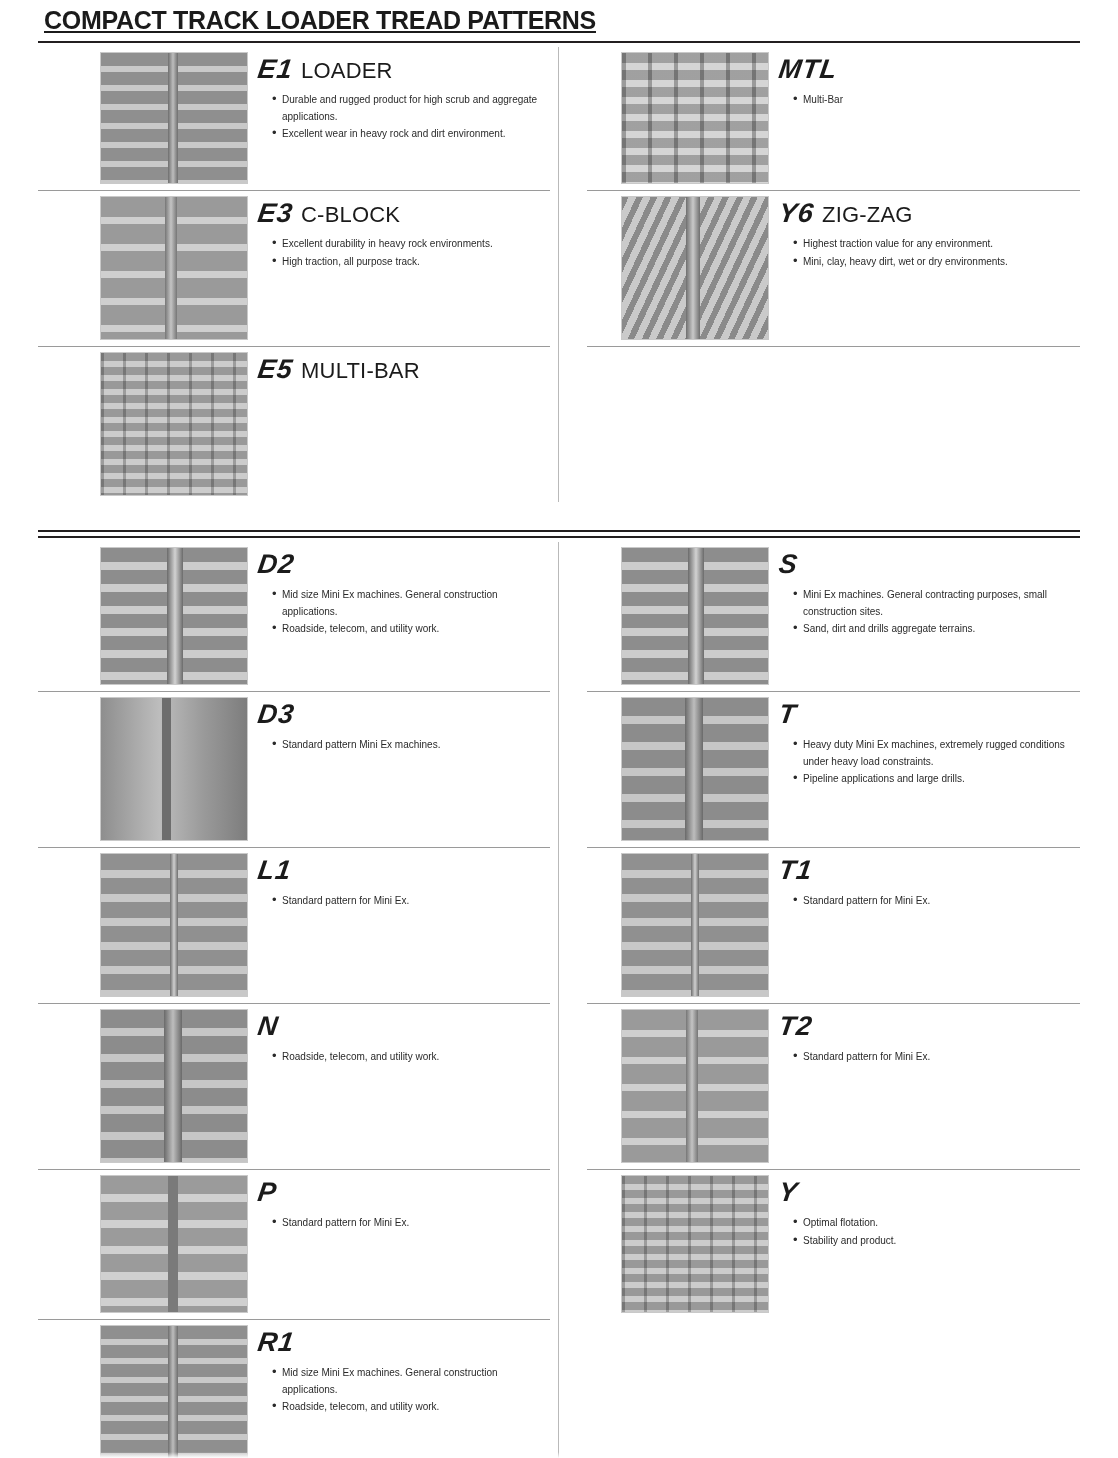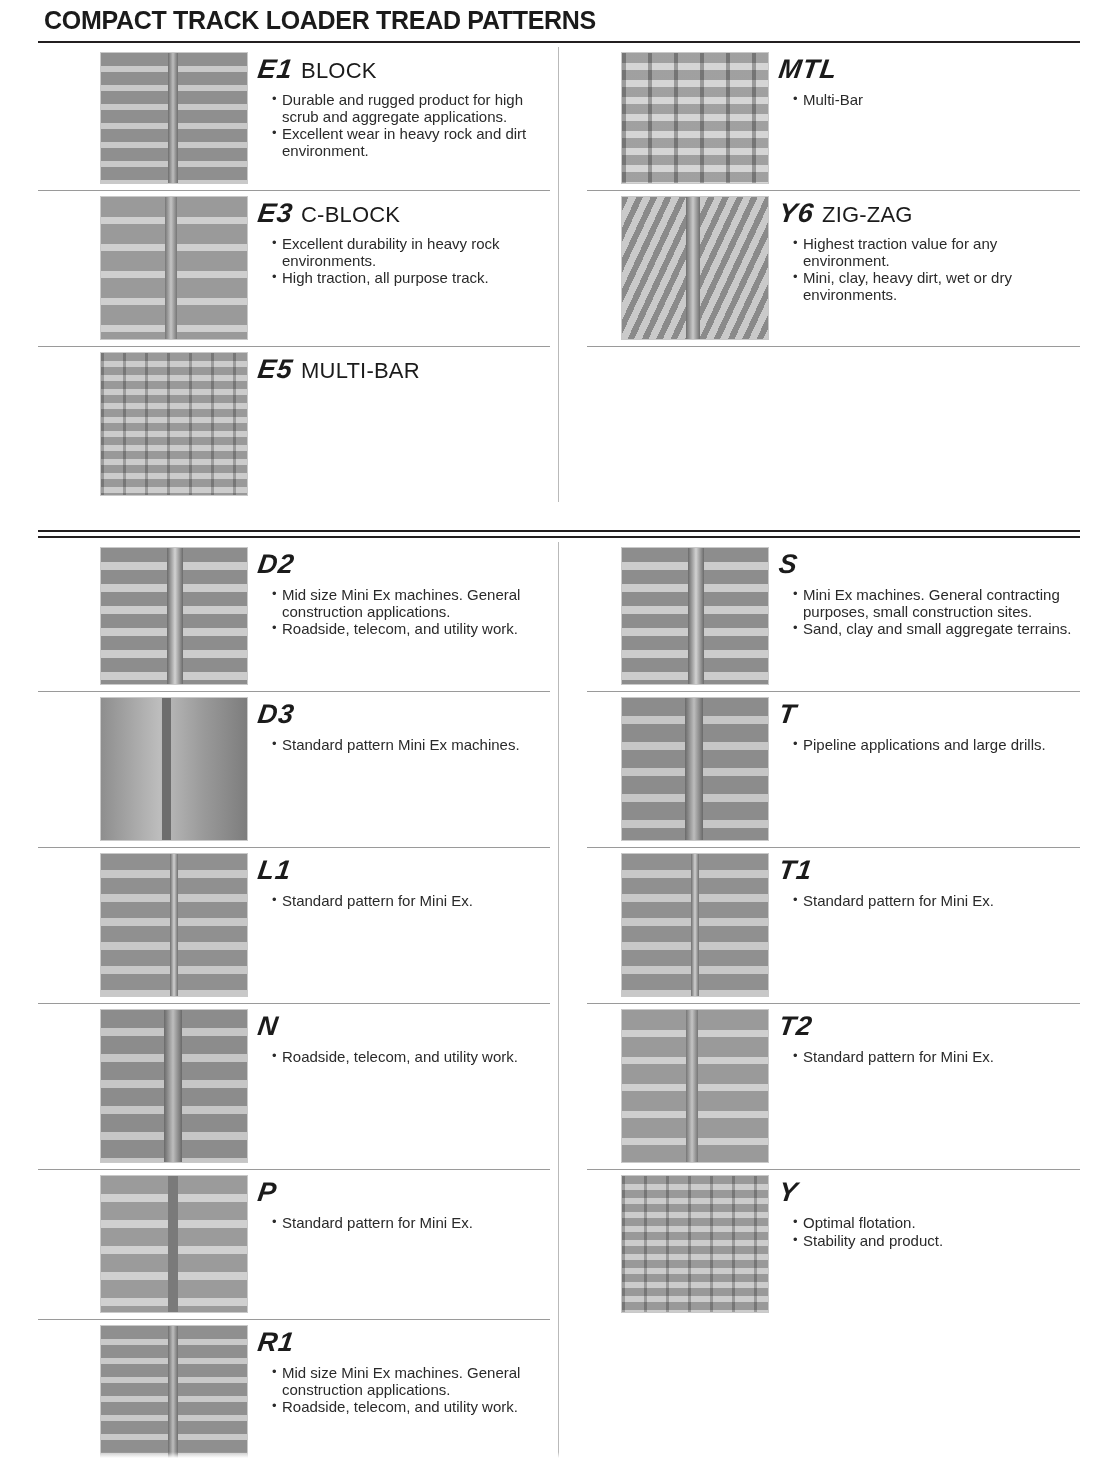--- a/index.html
+++ b/index.html
@@ -20,20 +20,21 @@
     box-sizing: border-box;
     width: 1118px;
   }
   .section-title {
     font-size: 25px;
     font-weight: bold;
     letter-spacing: -0.3px;
     color: #1b1b1b;
     margin: 0 0 6px 6px;
     font-family: "Liberation Sans", sans-serif;
+    text-decoration: underline;
   }
   .section-rule {
     border-top: 2px solid #231f20;
     margin: 0 0 4px 0;
   }
   .grid {
     display: flex;
     flex-wrap: nowrap;
   }
   .col {
@@ -89,21 +90,21 @@
     color: #1b1b1b;
     margin-left: 8px;
     letter-spacing: 0.2px;
   }
   ul.bullets {
     margin: 7px 0 0 0;
     padding: 0 0 0 14px;
     list-style: none;
   }
   ul.bullets li {
-    font-size: 15px;
+    font-size: 10px;
     line-height: 16.5px;
     color: #2a2a2a;
     margin-bottom: 1px;
     position: relative;
     padding-left: 10px;
   }
   ul.bullets li:before {
     content: "\2022";
     position: absolute;
     left: 0;
@@ -243,21 +244,21 @@
     <div class="section-rule"></div>
 
     <div class="grid">
       <div class="col left">
 
         <div class="row">
           <div class="thumb h130">
               <div class="tread block"></div>
             </div>
           <div class="info">
-            <span class="code">E1</span><span class="code-name">BLOCK</span>
+            <span class="code">E1</span><span class="code-name">LOADER</span>
             <ul class="bullets">
               <li>Durable and rugged product for high scrub and aggregate applications.</li>
               <li>Excellent wear in heavy rock and dirt environment.</li>
             </ul>
           </div>
         </div>
 
         <div class="row">
           <div class="thumb h140">
               <div class="tread cblock"></div>
@@ -401,32 +402,33 @@
       <div class="col right">
 
         <div class="row">
           <div class="thumb h135">
               <div class="tread vbar"></div>
             </div>
           <div class="info">
             <span class="code">S</span><span class="code-name"></span>
             <ul class="bullets">
               <li>Mini Ex machines. General contracting purposes, small construction sites.</li>
-              <li>Sand, clay and small aggregate terrains.</li>
+              <li>Sand, dirt and drills aggregate terrains.</li>
             </ul>
           </div>
         </div>
 
         <div class="row">
           <div class="thumb h140">
               <div class="tread diag"></div>
             </div>
           <div class="info">
             <span class="code">T</span><span class="code-name"></span>
             <ul class="bullets">
+              <li>Heavy duty Mini Ex machines, extremely rugged conditions under heavy load constraints.</li>
               <li>Pipeline applications and large drills.</li>
             </ul>
           </div>
         </div>
 
         <div class="row">
           <div class="thumb h140">
               <div class="tread lug"></div>
             </div>
           <div class="info">

